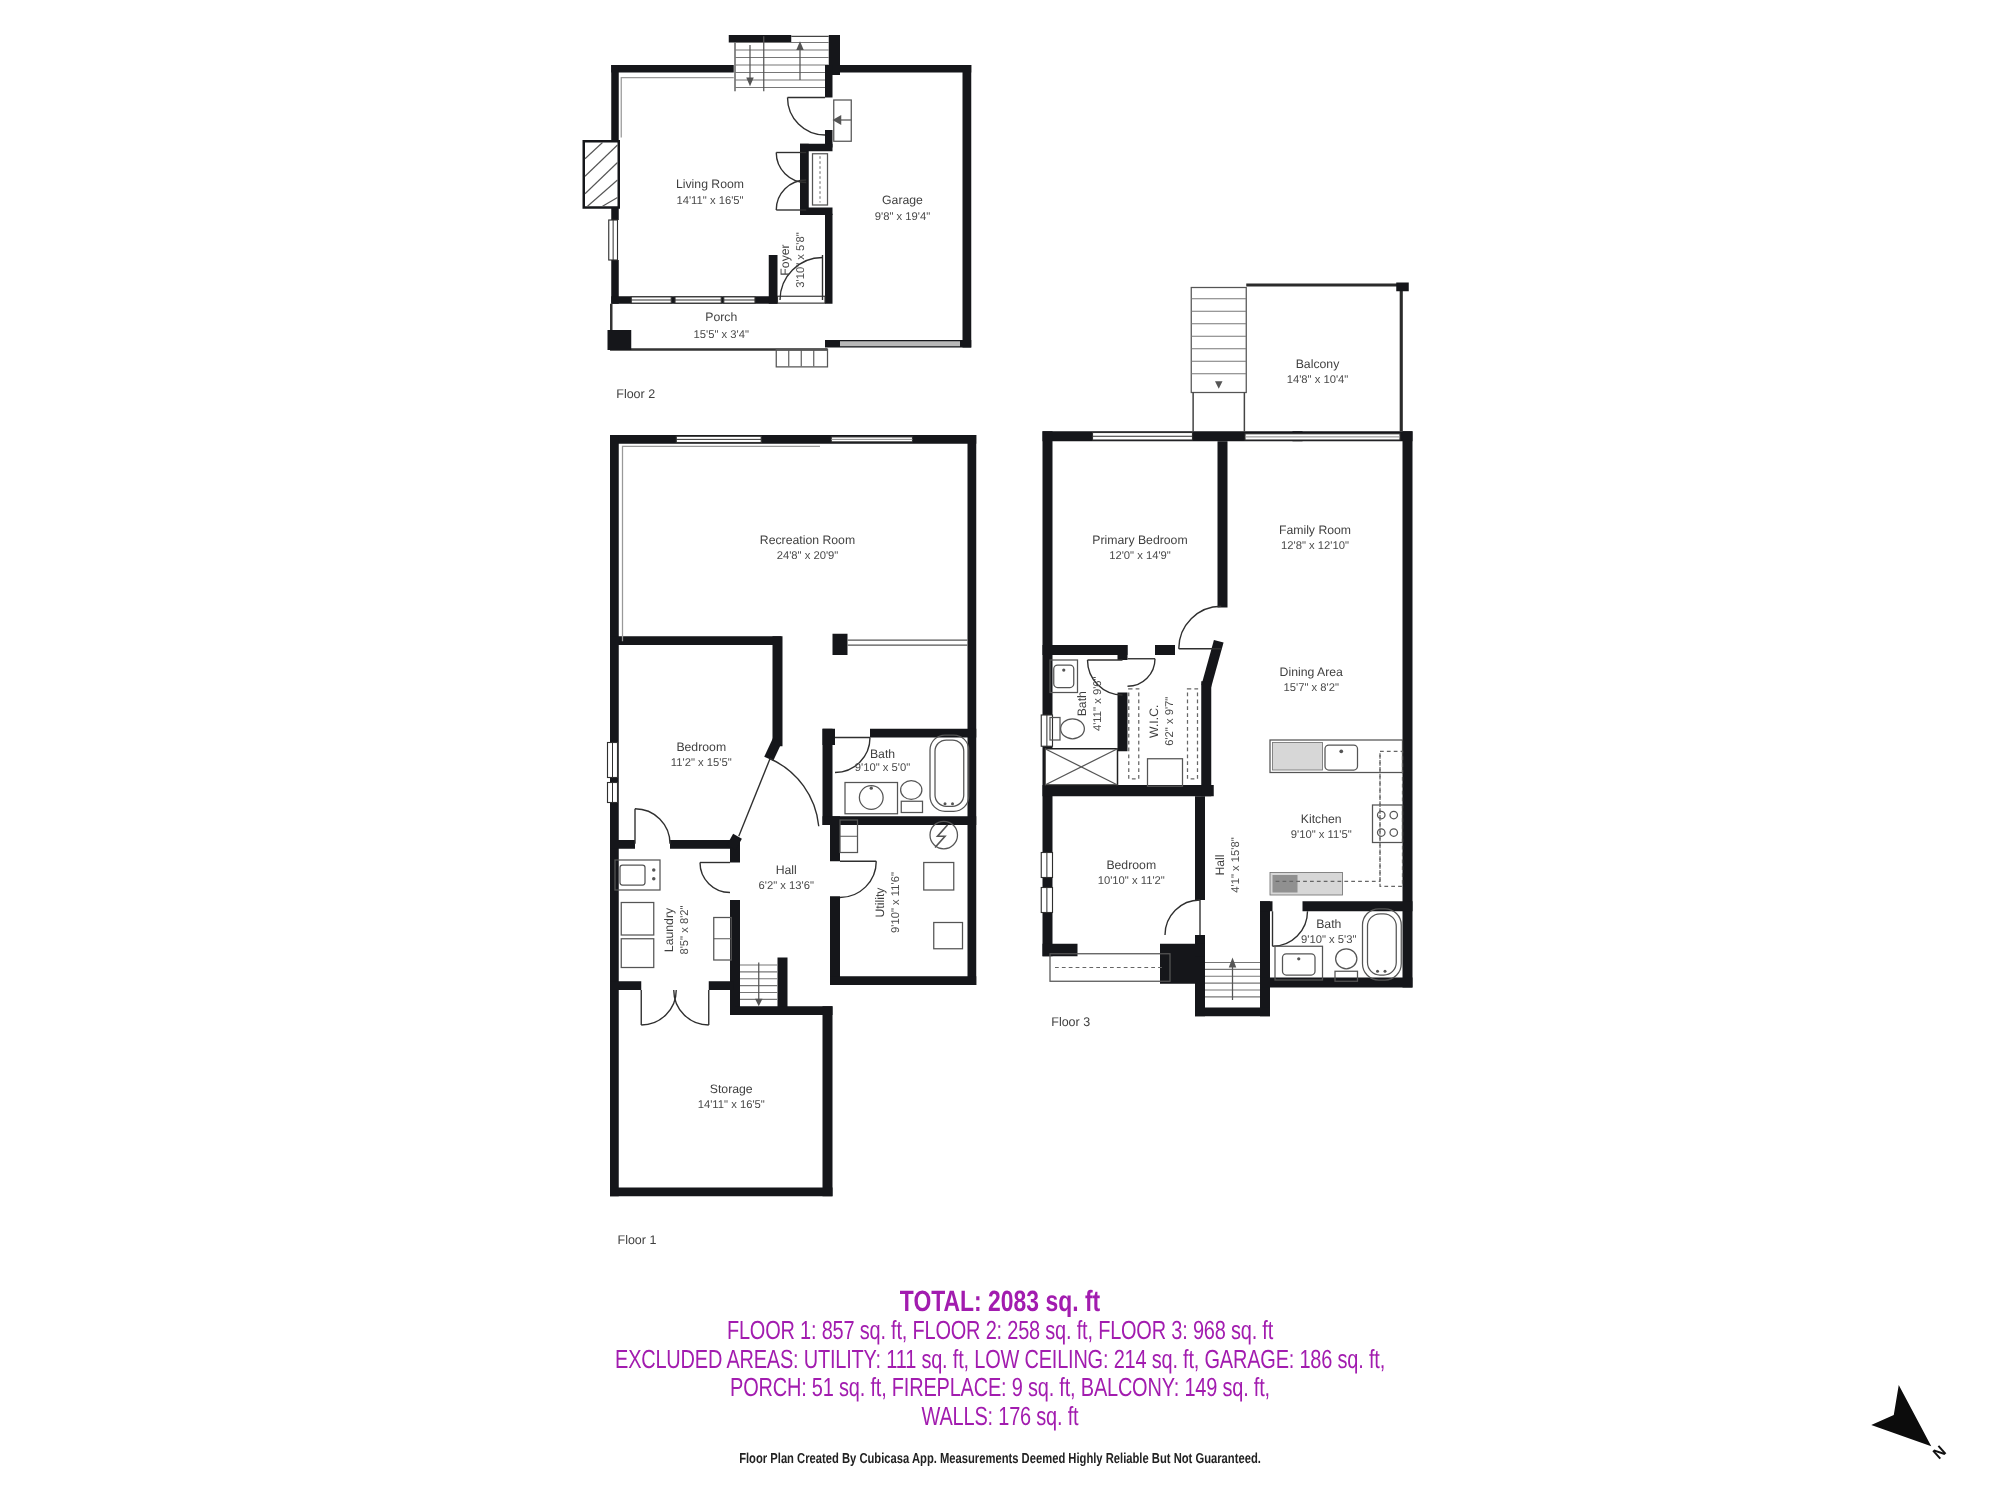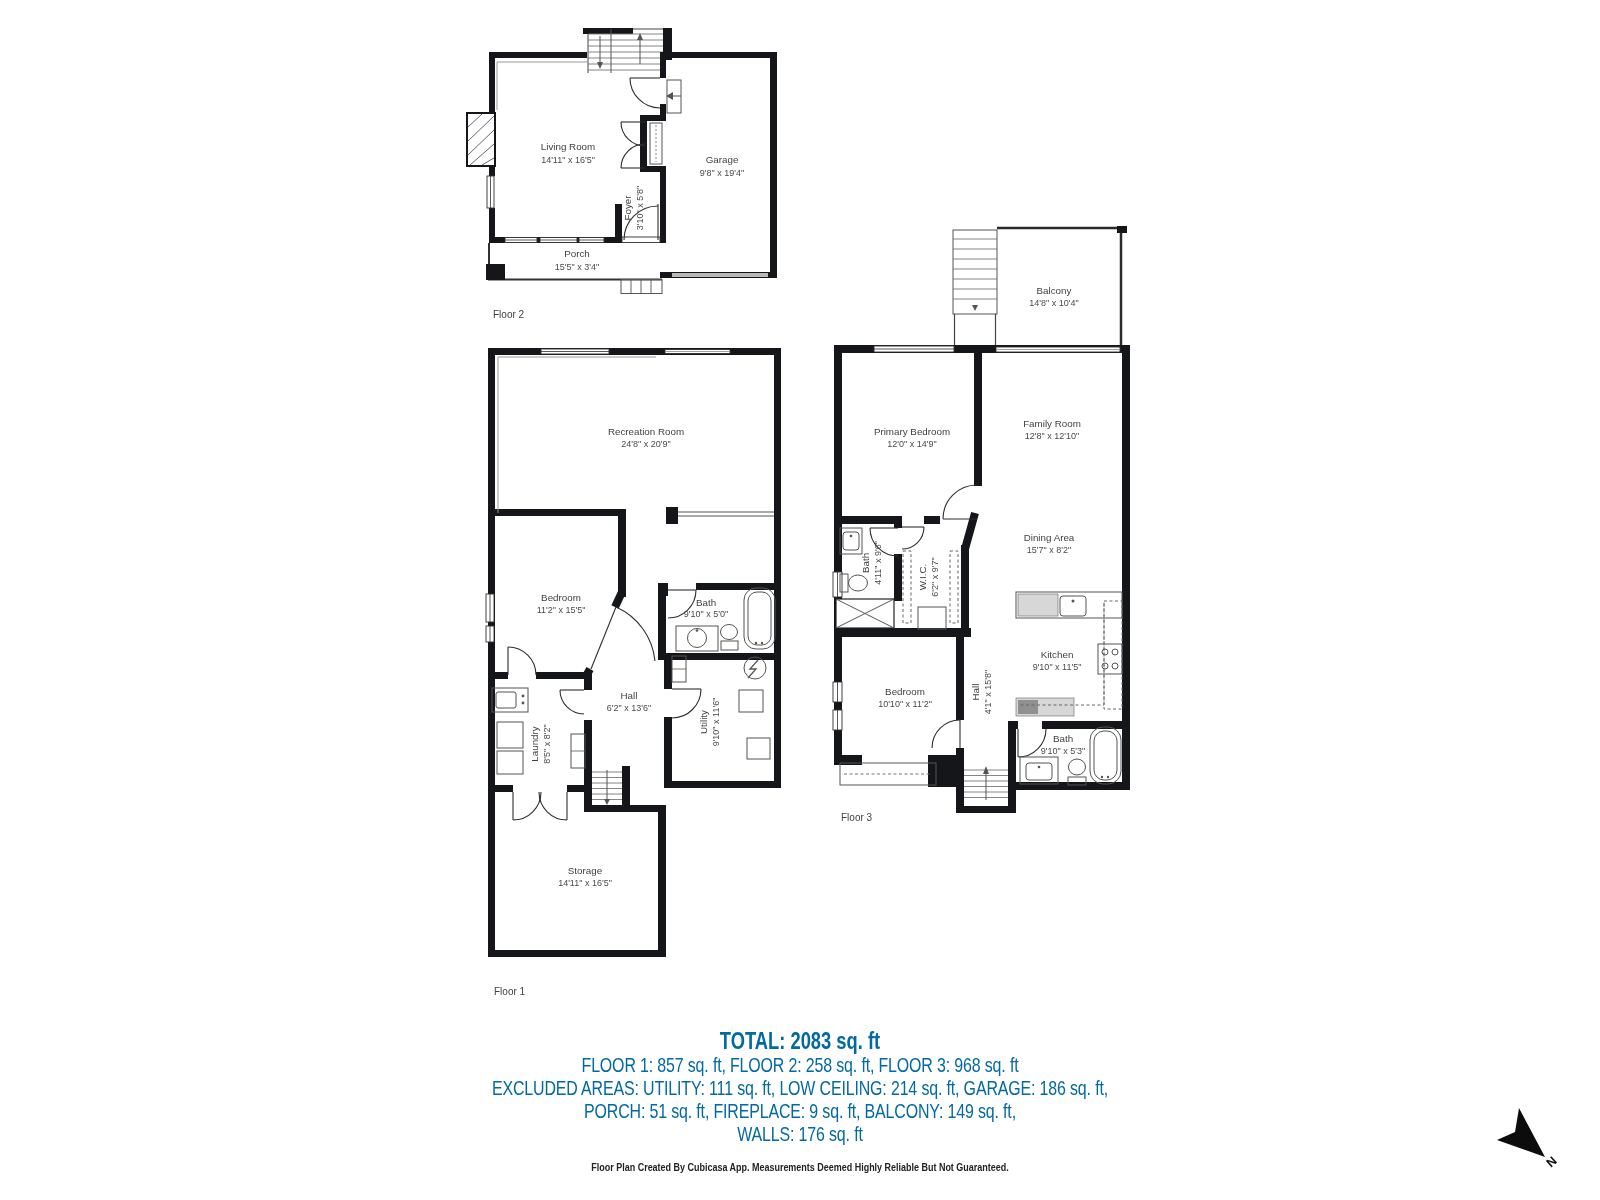--- a/index.html
+++ b/index.html
@@ -10,21 +10,21 @@
   .rn{font-size:9.8px;fill:#3f3f3f;}
   .rd{font-size:9px;fill:#4a4a4a;}
   .fl{font-size:10px;fill:#3f3f3f;}
   .w{fill:#15161a;}
   .thin{fill:none;stroke:#2f2f2f;stroke-width:1.1;}
   .fx2{fill:none;stroke:#555;stroke-width:1;}
   .win{fill:#fff;stroke:#2f2f2f;stroke-width:0.9;}
   .gray{fill:#d7d7d7;stroke:#777;stroke-width:0.7;}
   .dash{fill:none;stroke:#666;stroke-width:1;stroke-dasharray:3 2.5;}
   .lowline{fill:none;stroke:#999;stroke-width:1;}
-  .summary{position:absolute;left:0;top:1029px;width:1600px;text-align:center;color:#0369a1;}
+  .summary{position:absolute;left:0;top:1029px;width:1600px;text-align:center;color:#a21caf;}
   .sum-total{font-size:23.5px;font-weight:700;line-height:24px;transform:scaleX(0.78);transform-origin:50% 50%;}
   .sum-line{font-size:21px;font-weight:400;line-height:23px;transform:scaleX(0.76);transform-origin:50% 50%;letter-spacing:-0.2px;}
   .footer{position:absolute;left:0;top:1161px;width:1600px;text-align:center;font-size:11.5px;
           font-weight:700;color:#222;transform:scaleX(0.78);transform-origin:50% 50%;}
 </style>
 </head>
 <body>
 
 <div class="canvas">
 

